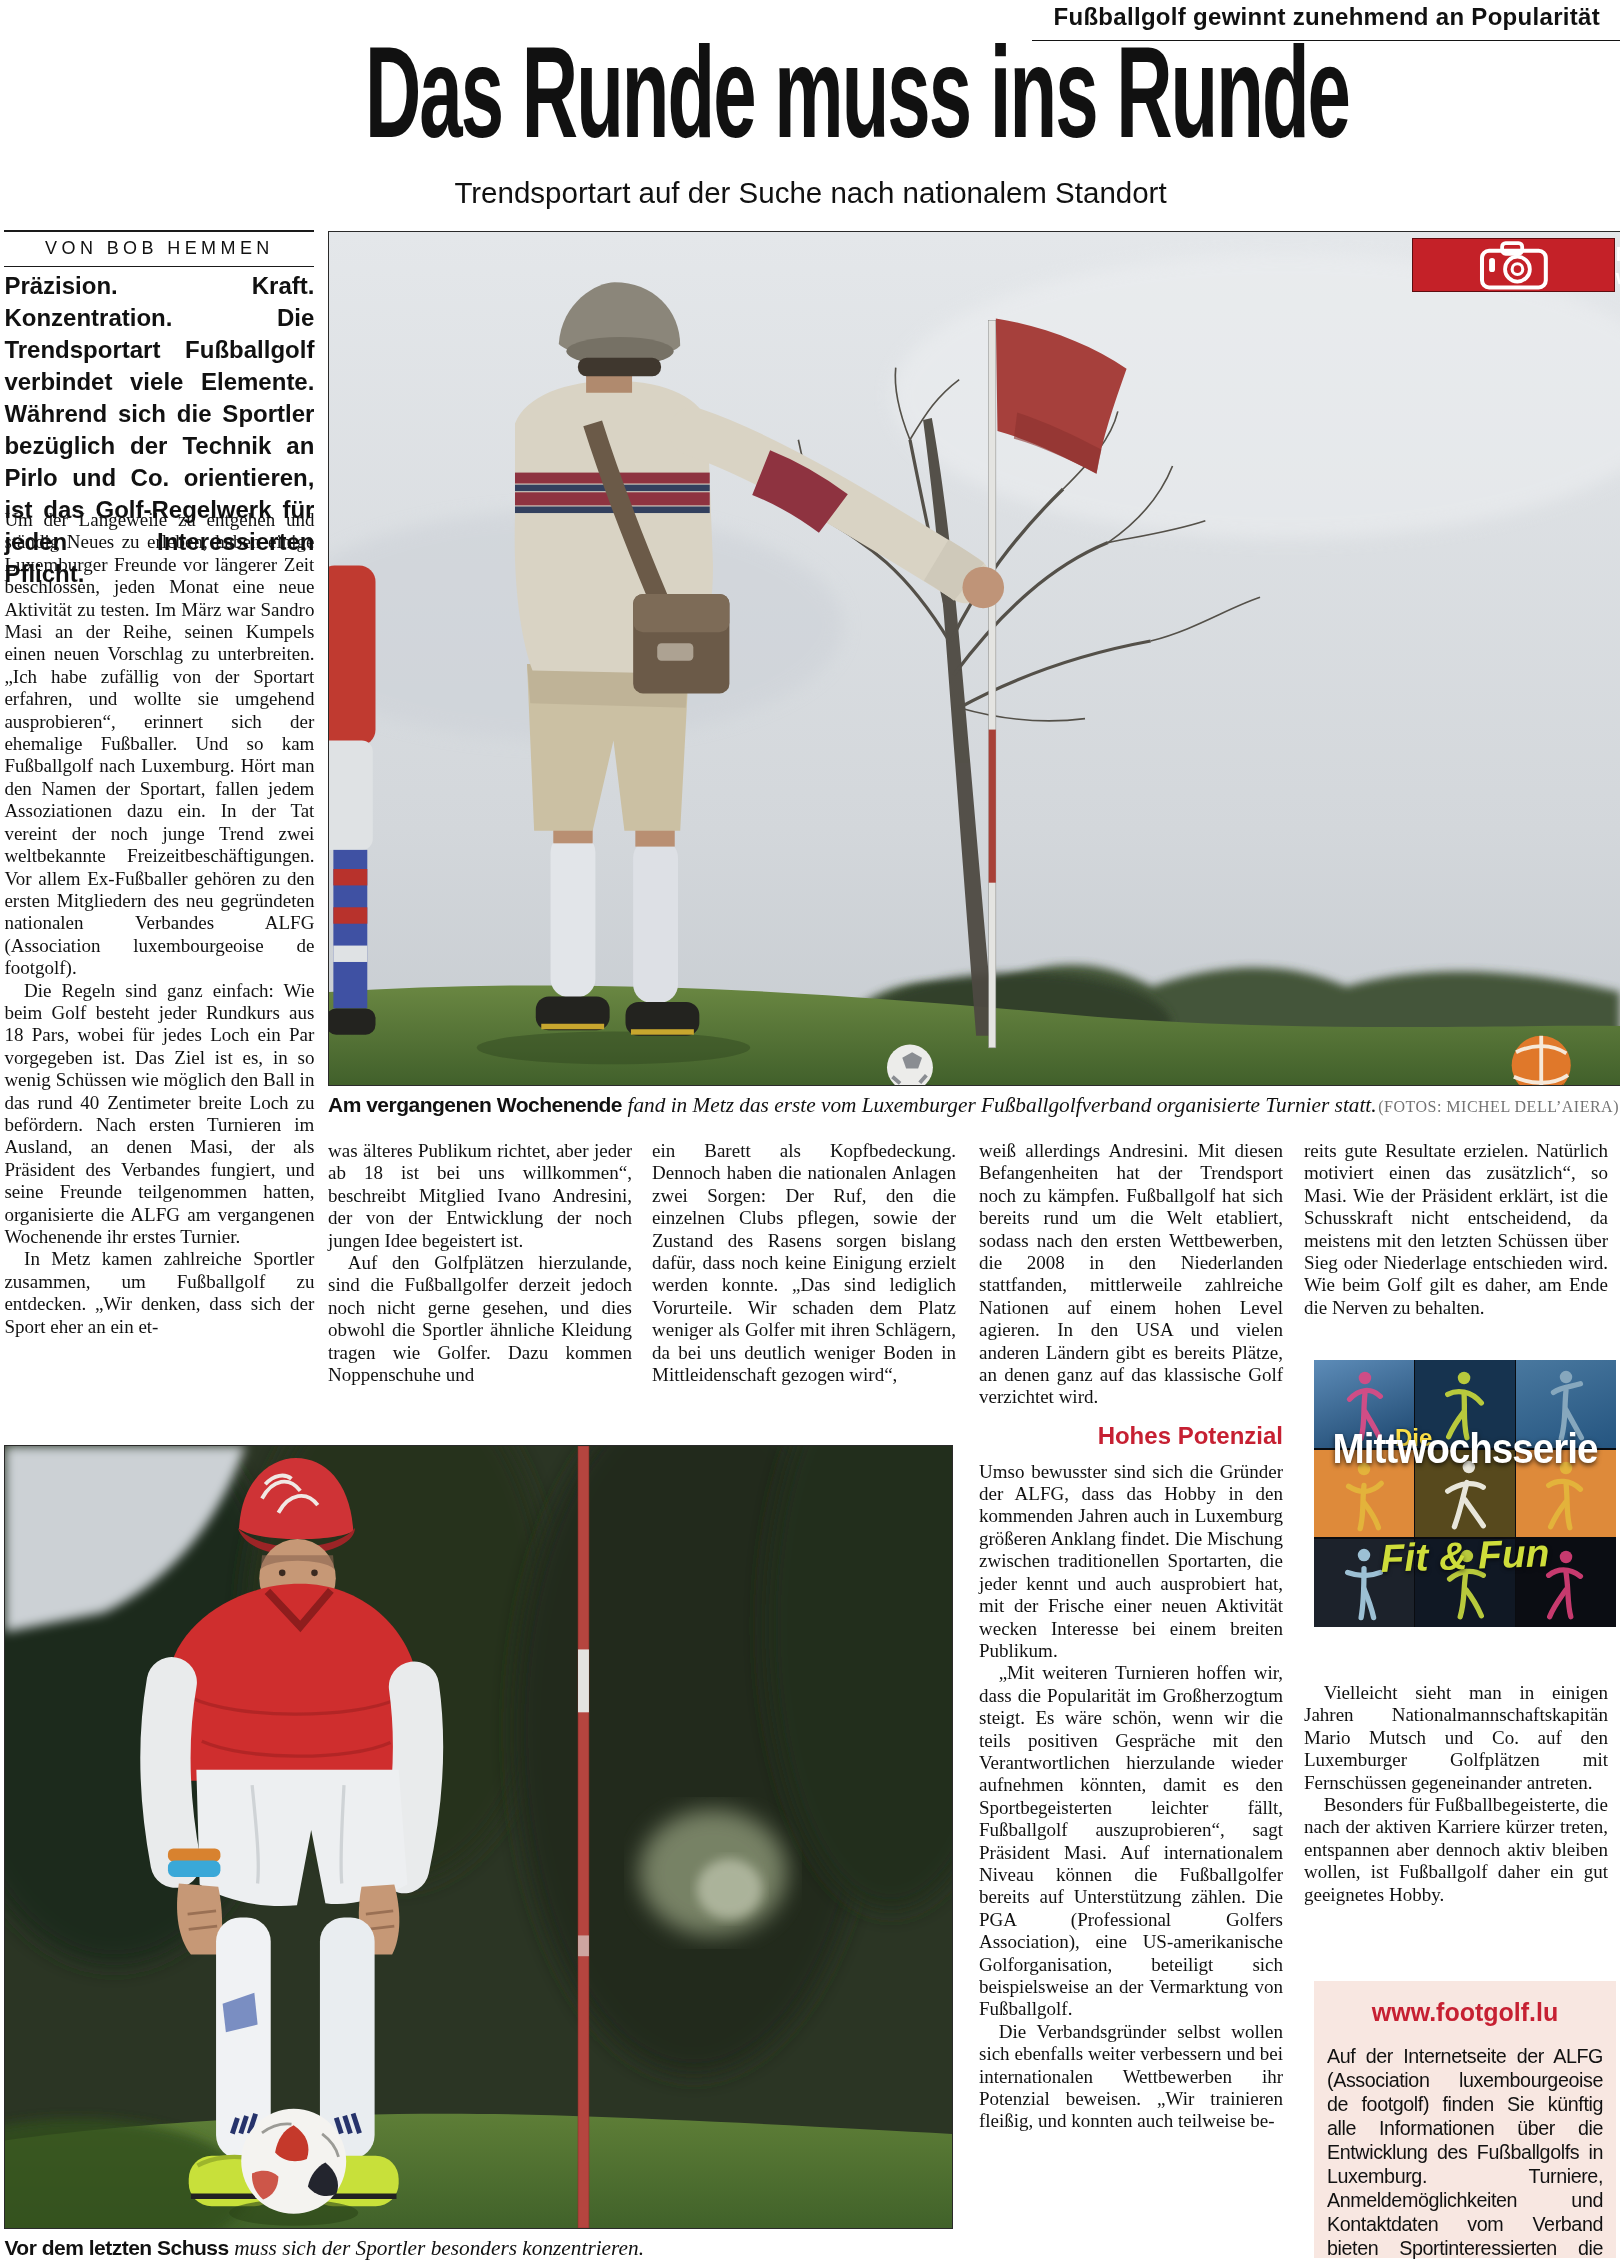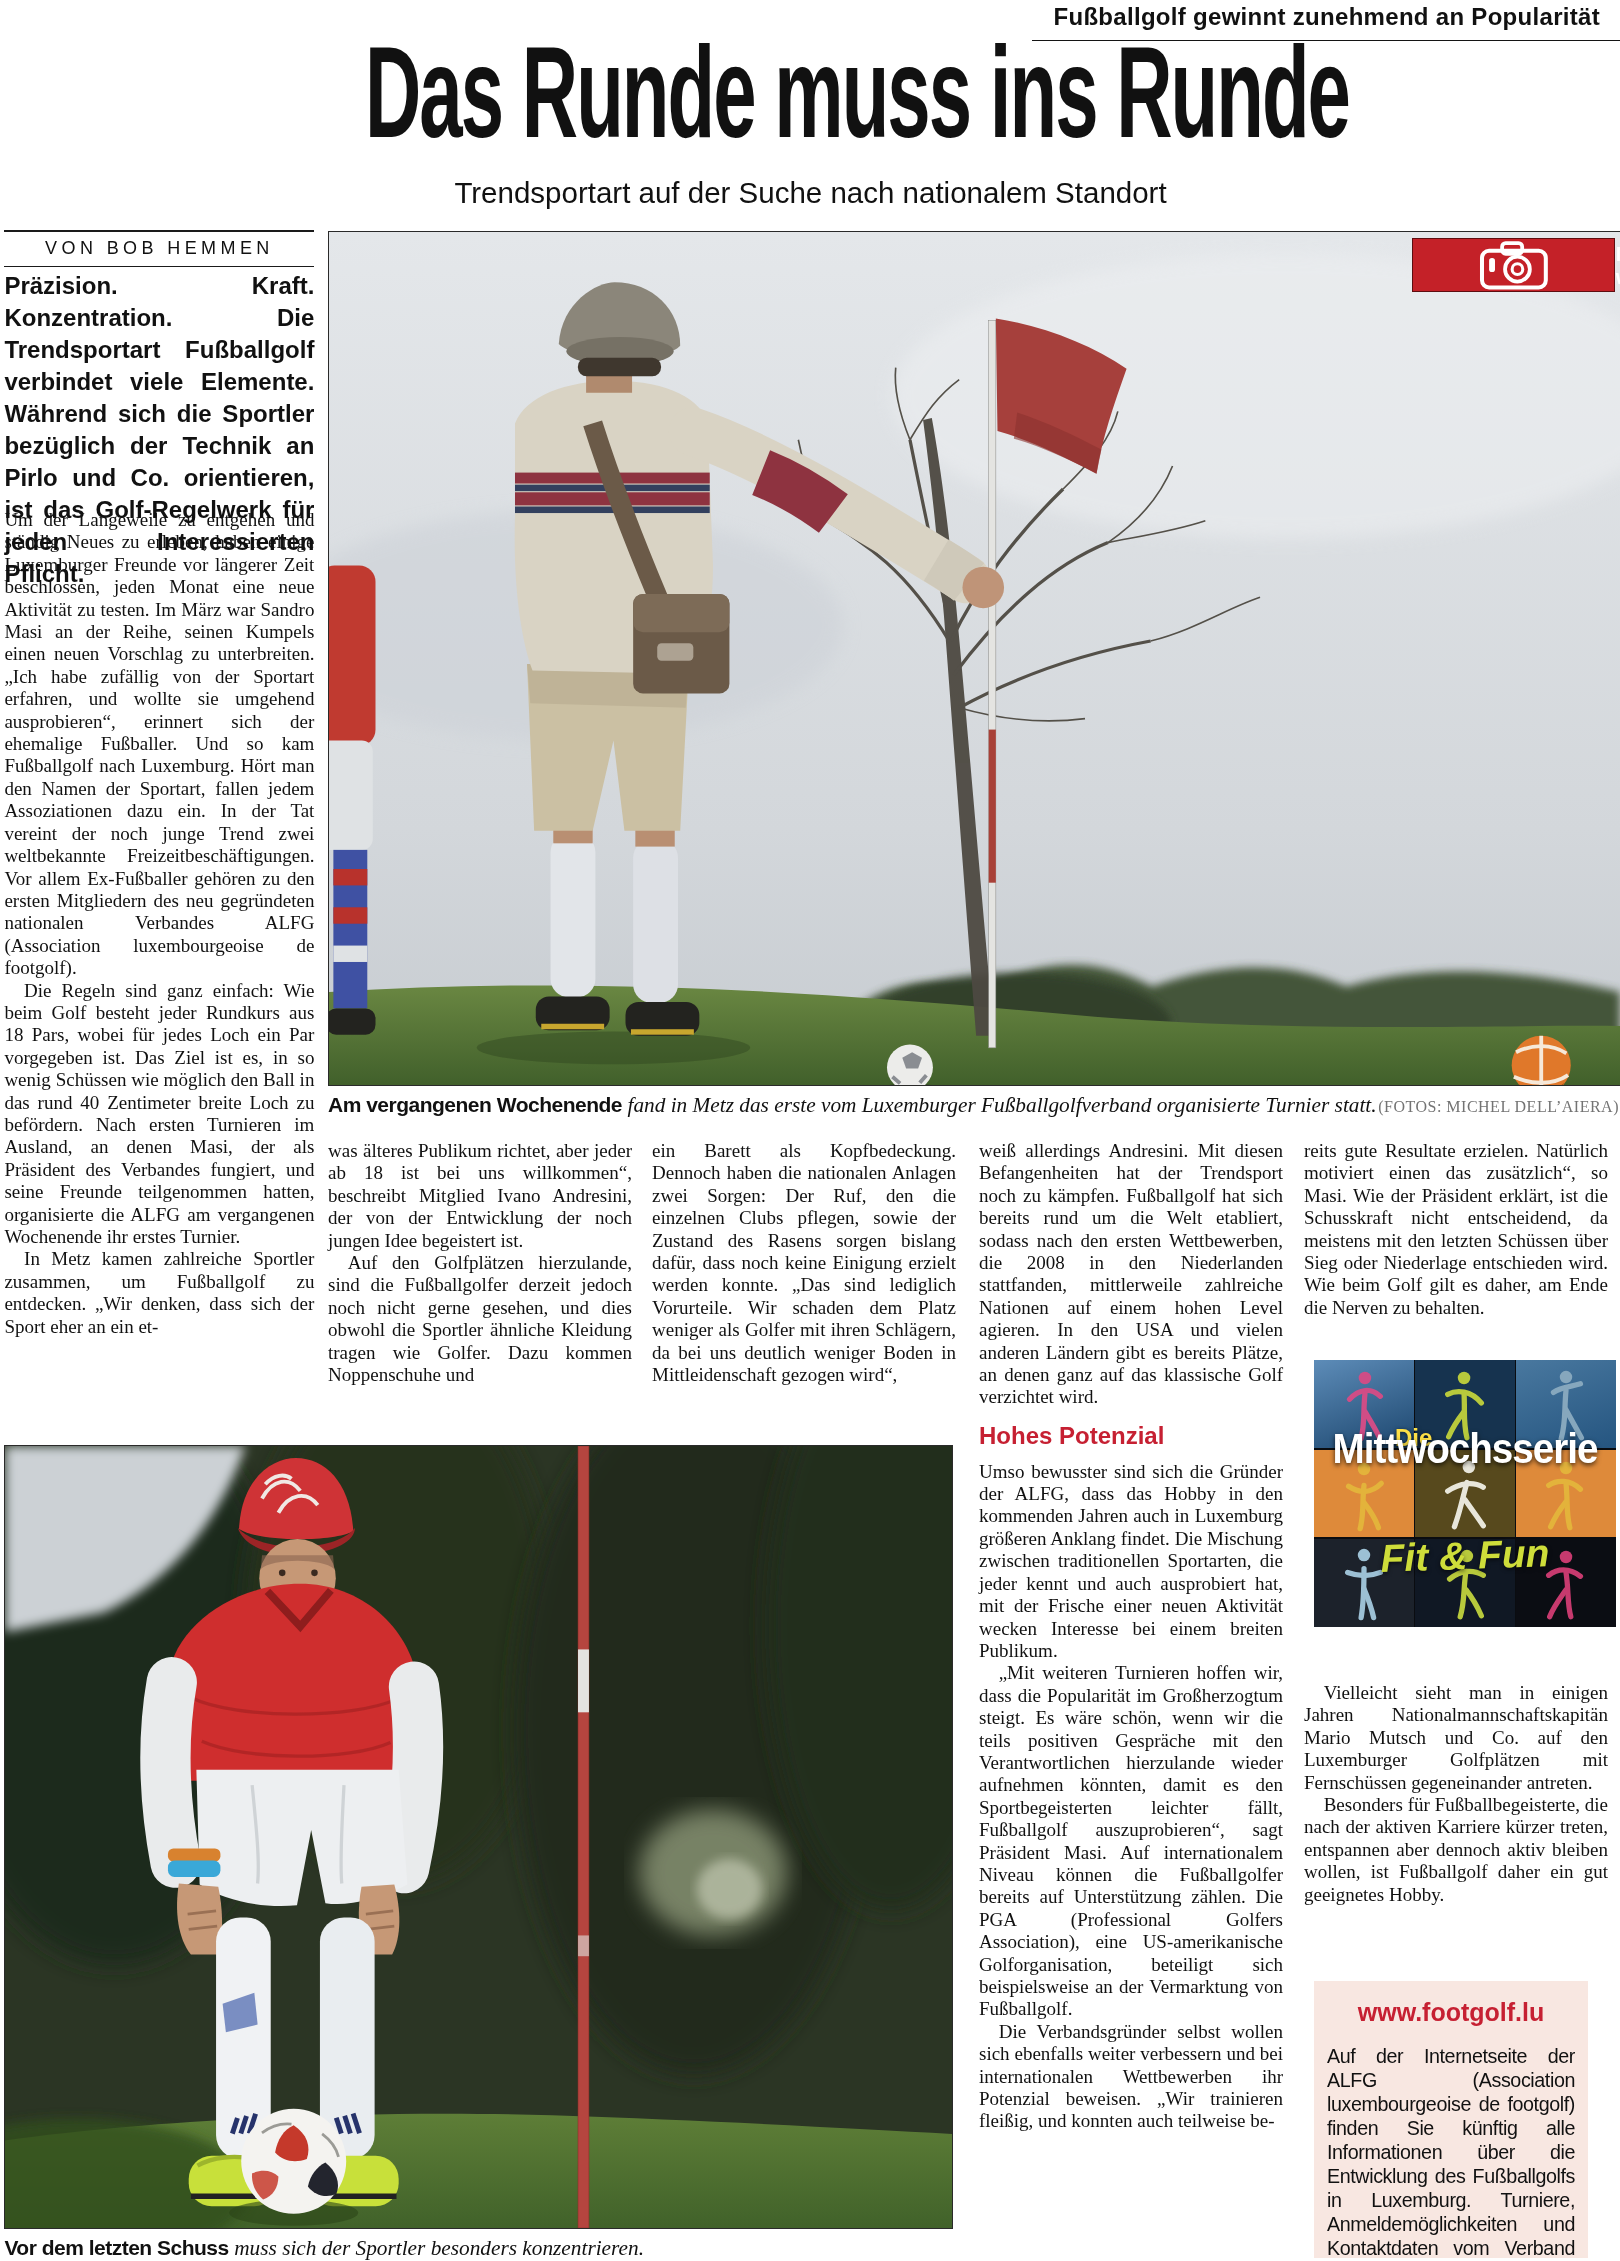--- a/index.html
+++ b/index.html
@@ -17,21 +17,21 @@
   .lead{left:4.4px;top:270px;width:310px;font-family:"Liberation Sans",sans-serif;font-weight:700;font-size:24px;line-height:32px;text-align:justify;}
   .col{width:304px;font-size:19px;line-height:22.4px;text-align:justify;}
   .col p{margin:0;}
   .col p.ind{text-indent:19.7px;}
   .col1{left:4.4px;top:509px;width:310px;}
   .col2{left:328px;top:1140px;}
   .col3{left:652px;top:1140px;}
   .col4{left:979px;top:1140px;}
   .col5{left:1304px;top:1140px;}
   .col5b{left:1304px;top:1682px;}
-  .subhead-red{font-family:"Liberation Sans",sans-serif;font-weight:700;font-size:24px;color:#c62032;text-align:left;margin:16.4px 0 13px 0;text-indent:0;}
+  .subhead-red{font-family:"Liberation Sans",sans-serif;font-weight:700;font-size:24px;color:#c62032;text-align:right;margin:16.4px 0 13px 0;text-indent:0;}
   
   .photo{border:1.1px solid #2a2a2a;overflow:hidden;background:#cfd3d7;}
   .main-photo{left:328px;top:231px;width:1291px;height:853px;}
   .bottom-photo{left:4.4px;top:1445px;width:947px;height:782px;}
   .photo svg{display:block;width:100%;height:100%;}
   .badge{position:absolute;top:5.5px;right:5.5px;width:203px;height:54px;background:#c42128;border:1.6px solid #5e0d10;display:flex;align-items:center;gap:7.7px;padding:0 5.5px 0 7.7px;box-sizing:border-box;}
   .badge .cam{flex:0 0 auto;}
   .badge .btxt{font-family:"Liberation Sans",sans-serif;font-weight:700;color:#fff;font-size:21px;line-height:23px;white-space:nowrap;}
   
   .caption{display:flex;align-items:baseline;font-size:21px;}
@@ -52,21 +52,21 @@
   .t4{background:#de8a3a;color:#e3b33b;}
   .t5{background:#57491d;color:#e8e6da;}
   .t6{background:#de8a3a;color:#e3b33b;}
   .t7{background:#1c222b;color:#9cc0d4;}
   .t8{background:#101824;color:#b8c93c;}
   .t9{background:#0b0d13;color:#c73a6e;}
   .ff-die{position:absolute;left:81px;top:64px;color:#fde047;font-family:"Liberation Sans",sans-serif;font-weight:700;font-size:24px;text-shadow:0 1.1px 4.4px rgba(0,0,0,.7);z-index:2;}
   .ff-mitt{position:absolute;left:0;top:65px;width:100%;text-align:center;color:#fff;font-family:"Liberation Sans",sans-serif;font-weight:700;font-size:42px;letter-spacing:-1.1px;transform:scaleX(.92);text-shadow:0 1.6px 5.5px rgba(0,0,0,.75);z-index:2;}
   .ff-fit{position:absolute;left:0;top:174px;width:100%;text-align:center;color:#cedd3a;font-family:"Liberation Sans",sans-serif;font-weight:700;font-style:italic;font-size:39px;transform:rotate(-2deg);text-shadow:0 1.6px 4.4px rgba(0,0,0,.6);z-index:2;}
   
-  .fgbox{left:1314px;top:1981px;width:274px;height:277px;background:#f8e7e1;box-sizing:border-box;padding:14.2px 13px 0 13px;}
+  .fgbox{left:1314px;top:1981px;width:302px;height:277px;background:#f8e7e1;box-sizing:border-box;padding:14.2px 13px 0 13px;}
   .fg-title{font-family:"Liberation Sans",sans-serif;font-weight:700;font-size:25px;color:#c62032;text-align:center;margin:3.3px 0 16.4px 0;}
   .fg-body{font-family:"Liberation Sans",sans-serif;font-size:19.7px;line-height:24px;letter-spacing:-0.4px;text-align:justify;margin:0;}
 </style>
 </head>
 <body>
 
 <div>
 
   <div class="abs kicker-wrap">
     <span class="kicker">Fußballgolf gewinnt zunehmend an Popularität</span>

